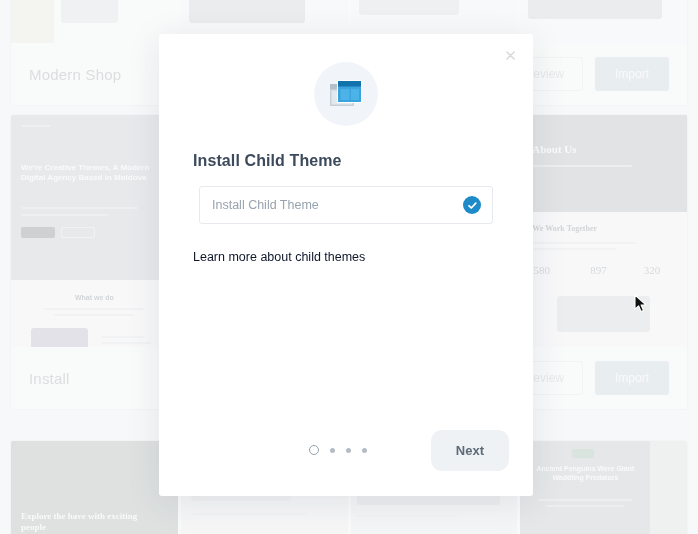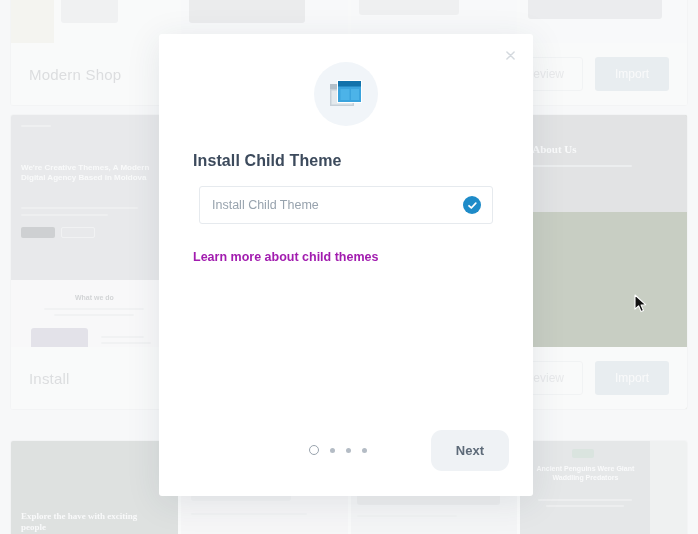--- a/index.html
+++ b/index.html
@@ -222,23 +222,23 @@
     display: flex;
     align-items: center;
     justify-content: center;
     cursor: pointer;
   }
 
   .learn-link {
     display: inline-block;
     margin-top: 26px;
     font-size: 12.5px;
-    color: #a21caf;
+    color: #0f172a;
     text-decoration: none;
-    font-weight: 700;
+    font-weight: 400;
     cursor: pointer;
   }
 
   .modal-footer {
     position: absolute;
     left: 0; right: 0;
     bottom: 0;
     height: 92px;
     padding: 0 24px;
     display: flex;
@@ -364,24 +364,34 @@
           </div>
         </div>
         <div class="bg-thumb">
           <div class="mock" style="background:#fafbfb;">
             <div class="mock-hero" style="background:#d9dee1;height:30%;"></div>
             <div class="mock-line" style="left:10px;top:102px;width:56%;"></div>
             <div class="mock-card" style="left:10px;top:120px;width:80%;height:50px;background:#e6eaec;"></div>
           </div>
         </div>
         <div class="bg-thumb">
-          <div class="mock" style="background:#4d7c0f;">
+          <div class="mock" style="background:#14b8a6;">
             <div class="mock-hero" style="background:#aeb7bb;height:33%;">
               <div class="mock-txt" style="left:12px;top:28px;font-size:11px;font-family:'Liberation Serif',serif;">About Us</div>
               <div class="mock-line" style="left:12px;top:50px;width:60%;background:#ffffff77;"></div>
+            </div>
+            <div class="mock-body" style="top:33%;">
+              <div class="mock-txt dark" style="left:12px;top:12px;font-size:8px;font-family:'Liberation Serif',serif;white-space:nowrap;">We Work Together</div>
+              <div class="mock-line" style="left:12px;top:30px;width:62%;"></div>
+              <div class="mock-line" style="left:12px;top:36px;width:50%;"></div>
+              <div class="mock-stat" style="left:8%;top:52px;">580</div>
+              <div class="mock-stat" style="left:42%;top:52px;">897</div>
+              <div class="mock-stat" style="left:74%;top:52px;">320</div>
+              <div class="mock-card" style="left:22%;top:84px;width:56%;height:36px;background:#cfd6da;"></div>
+              <div class="mock-txt dark" style="left:30%;top:134px;font-size:7px;width:58%;">We Are A Strong Team</div>
             </div>
           </div>
         </div>
       </div>
       <div class="bg-row-footer">
         <div class="bg-row-title">Install</div>
         <div class="bg-row-actions">
           <div class="bg-btn-preview">Preview</div>
           <div class="bg-btn-import">Import</div>
         </div>

